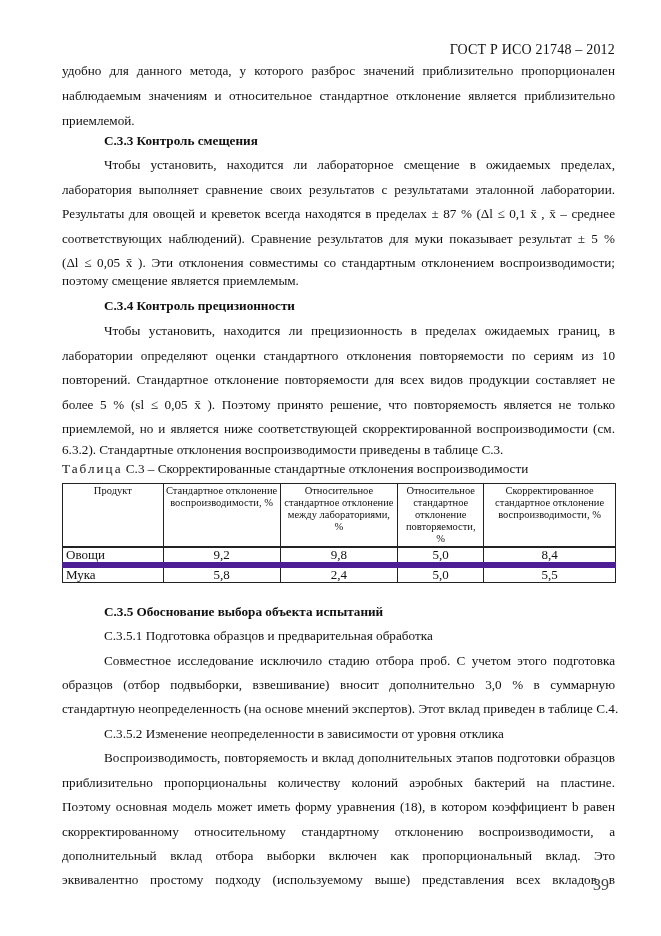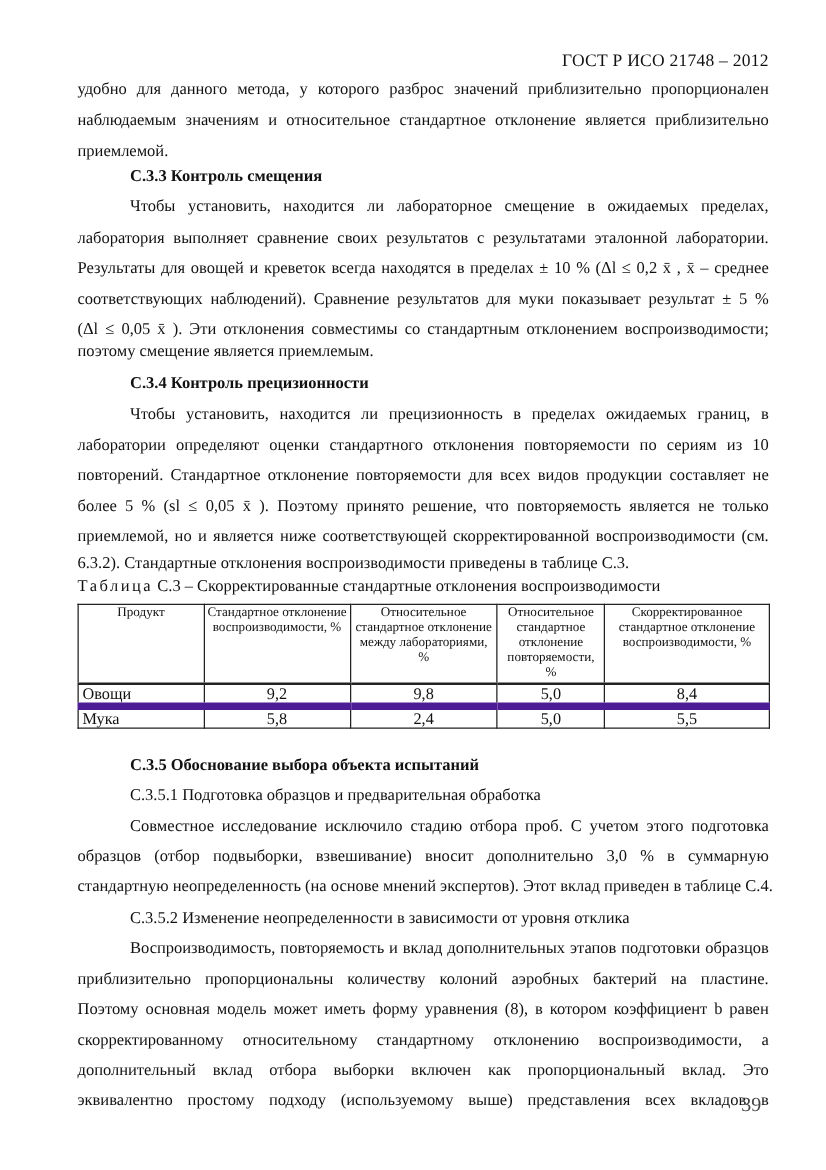--- a/index.html
+++ b/index.html
@@ -50,21 +50,21 @@
 <div class="text-block" style="top:63px">
   <div class="line just" style="top:0">удобно для данного метода, у которого разброс значений приблизительно пропорционален</div>
   <div class="line just" style="top:25px">наблюдаемым значениям и относительное стандартное отклонение является приблизительно</div>
   <div class="line" style="top:50px">приемлемой.</div>
 </div>
 
 <div class="text-block" style="top:133px">
   <div class="line bold indent" style="top:0">С.3.3 Контроль смещения</div>
   <div class="line just indent" style="top:24px">Чтобы установить, находится ли лабораторное смещение в ожидаемых пределах,</div>
   <div class="line just" style="top:49px">лаборатория выполняет сравнение своих результатов с результатами эталонной лаборатории.</div>
-  <div class="line just" style="top:73px">Результаты для овощей и креветок всегда находятся в пределах ± 10 % (Δl ≤ 0,2 x̄ ,  x̄  – среднее</div>
+  <div class="line just" style="top:73px">Результаты для овощей и креветок всегда находятся в пределах ± 87 % (Δl ≤ 0,1 x̄ ,  x̄  – среднее</div>
   <div class="line just" style="top:98px">соответствующих наблюдений). Сравнение результатов для муки показывает результат ± 5 %</div>
   <div class="line just" style="top:122px">(Δl ≤ 0,05 x̄ ). Эти отклонения совместимы со стандартным отклонением воспроизводимости;</div>
   <div class="line" style="top:140px">поэтому смещение является приемлемым.</div>
 </div>
 
 <div class="text-block" style="top:298px">
   <div class="line bold indent" style="top:0">С.3.4 Контроль прецизионности</div>
   <div class="line just indent" style="top:25px">Чтобы установить, находится ли прецизионность в пределах ожидаемых границ, в</div>
   <div class="line just" style="top:50px">лаборатории определяют оценки стандартного отклонения повторяемости по сериям из 10</div>
   <div class="line just" style="top:74px">повторений. Стандартное отклонение повторяемости для всех видов продукции составляет не</div>
@@ -114,19 +114,19 @@
 
 <div class="text-block" style="top:604px">
   <div class="line bold indent" style="top:0">С.3.5 Обоснование выбора объекта испытаний</div>
   <div class="line indent" style="top:24px">С.3.5.1 Подготовка образцов и предварительная обработка</div>
   <div class="line just indent" style="top:49px">Совместное исследование исключило стадию отбора проб. С учетом этого подготовка</div>
   <div class="line just" style="top:73px">образцов (отбор подвыборки, взвешивание) вносит дополнительно 3,0 % в суммарную</div>
   <div class="line" style="top:97px">стандартную неопределенность (на основе мнений экспертов). Этот вклад приведен в таблице С.4.</div>
   <div class="line indent" style="top:122px">С.3.5.2 Изменение неопределенности в зависимости от уровня отклика</div>
   <div class="line just indent" style="top:146px">Воспроизводимость, повторяемость и вклад дополнительных этапов подготовки образцов</div>
   <div class="line just" style="top:171px">приблизительно пропорциональны количеству колоний аэробных бактерий на пластине.</div>
-  <div class="line just" style="top:195px">Поэтому основная модель может иметь форму уравнения (8), в котором коэффициент b равен</div>
+  <div class="line just" style="top:195px">Поэтому основная модель может иметь форму уравнения (18), в котором коэффициент b равен</div>
   <div class="line just" style="top:220px">скорректированному относительному стандартному отклонению воспроизводимости, а</div>
   <div class="line just" style="top:244px">дополнительный вклад отбора выборки включен как пропорциональный вклад. Это</div>
   <div class="line just" style="top:268px">эквивалентно простому подходу (используемому выше) представления всех вкладов в</div>
 </div>
 
 <div class="page-number">39</div>
 
 </body></html>

